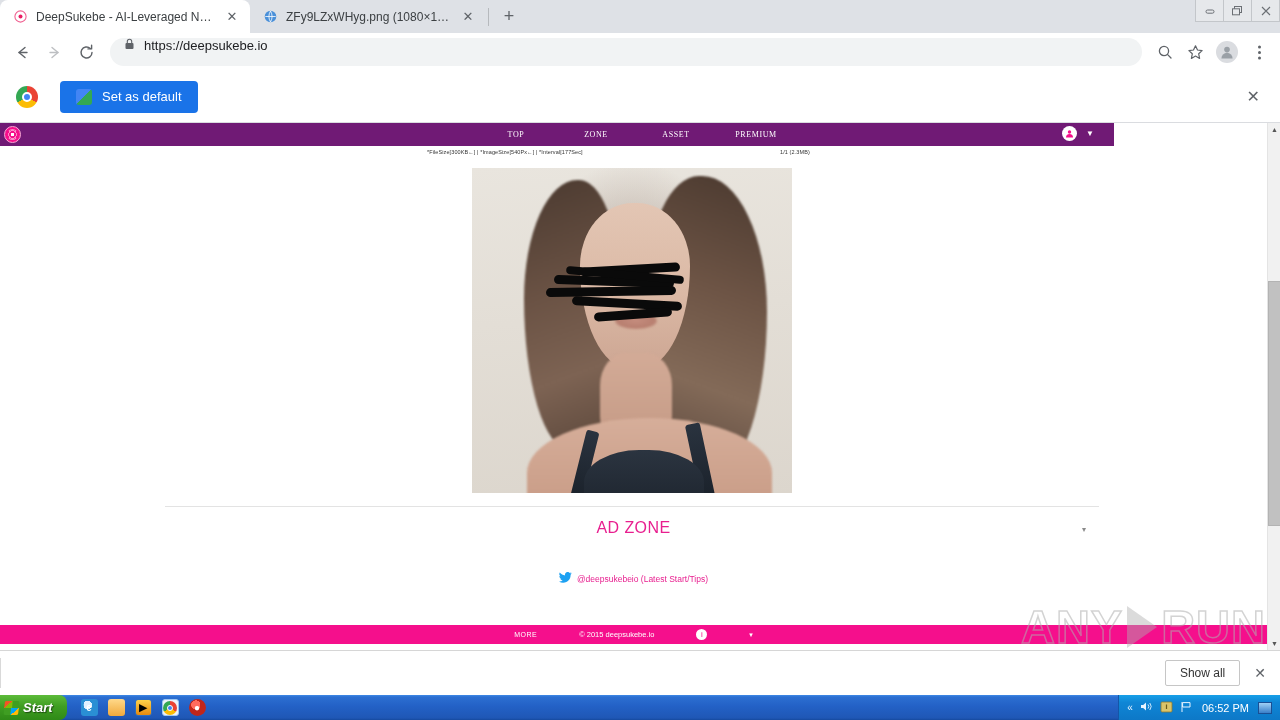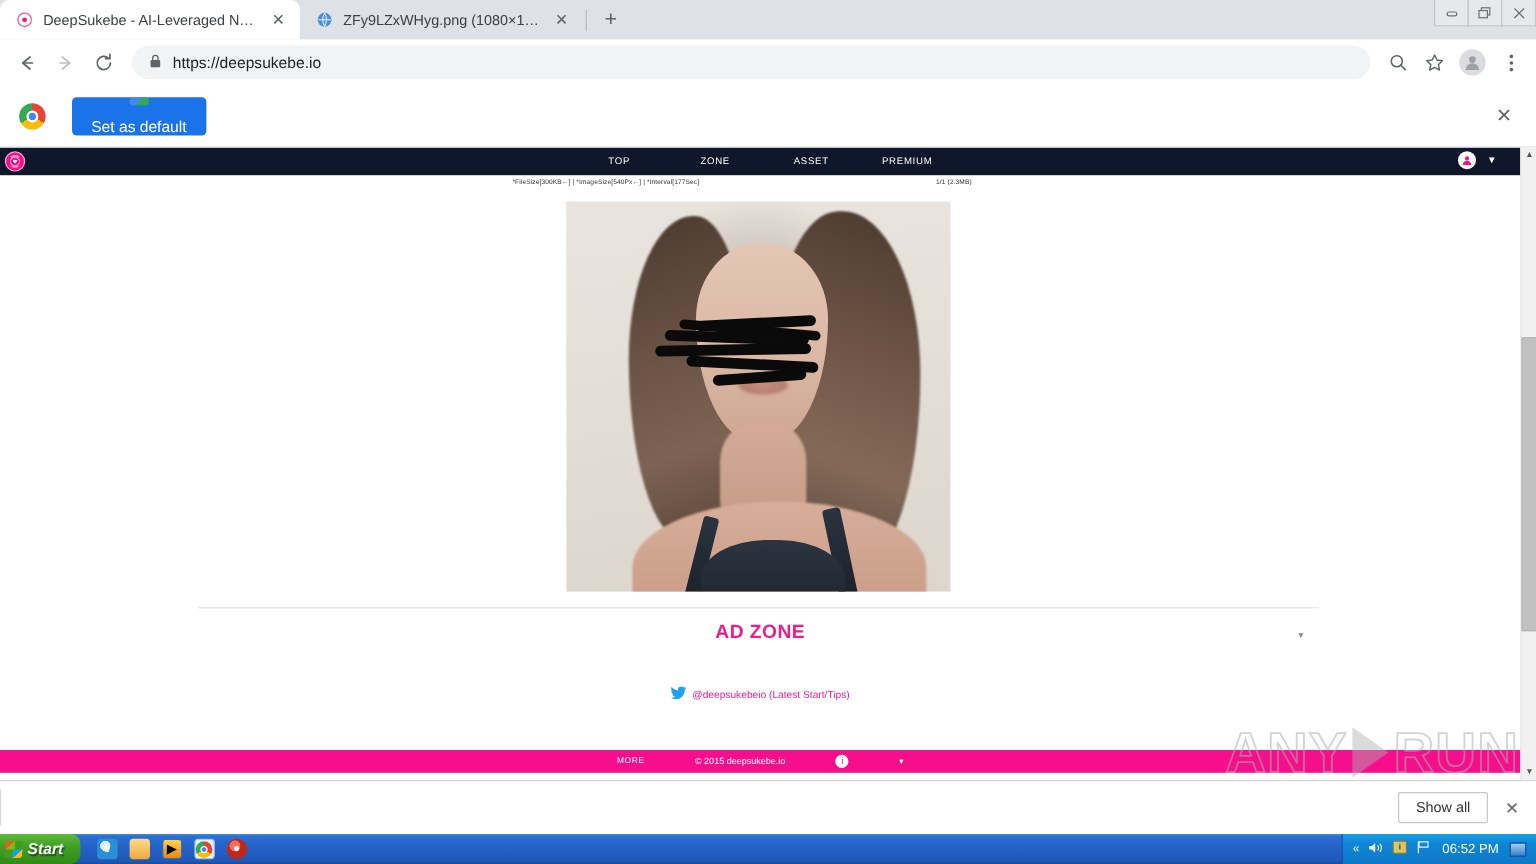--- a/index.html
+++ b/index.html
@@ -57,21 +57,21 @@
     position: absolute; top: 33px; left: 0; width: 1280px; height: 38px;
     background: #ffffff; display: flex; align-items: center; padding: 0 6px;
   }
   .navbtn {
     width: 32px; height: 32px; display: flex; align-items: center; justify-content: center;
     color: #5f6368; font-size: 17px; border-radius: 50%;
   }
   .navbtn.dim { color: #b8babd; }
   .omnibox {
     flex: 1 1 auto; height: 28px; background: #f1f3f4; border-radius: 14px;
-    display: flex; align-items: center; padding: 0 14px; margin: 0 8px;
+    display: flex; padding: 0 14px; margin: 0 8px;
     font-size: 13px; color: #202124;
   }
   .lock { font-size: 11px; margin-right: 9px; color: #5f6368; }
   .toolicon {
     width: 30px; height: 30px; display: flex; align-items: center; justify-content: center;
     color: #5f6368; font-size: 15px;
   }
   .avatar-btn {
     width: 22px; height: 22px; border-radius: 50%; background: #dadce0;
     display:flex; align-items:center; justify-content:center; margin: 0 6px;
@@ -89,39 +89,39 @@
     position: relative; flex: 0 0 22px;
   }
   .chrome-logo::after {
     content: ''; position: absolute; inset: 6px; border-radius: 50%;
     background: #4285f4; border: 2px solid #fff;
   }
   .infobar-text { font-size: 14px; color: #202124; margin-left: 20px; }
   .setdefault {
     margin-left: 22px; height: 32px; background: #1a73e8; color: #fff;
     border-radius: 4px; display: flex; align-items: center; gap: 10px;
-    padding: 0 16px; font-size: 13px; flex-direction: column;
+    padding: 0 16px; font-size: 13px;
   }
   .shield {
     width: 16px; height: 16px; border-radius: 3px;
     background: linear-gradient(135deg,#4285f4 50%, #34a853 50%);
     position: relative;
   }
   .infobar-close { margin-left: auto; color: #5f6368; font-size: 16px; padding-right: 4px; }
 
   
   .viewport {
     position: absolute; top: 123px; left: 0; width: 1280px; height: 527px;
     background: #ffffff; overflow: hidden;
   }
 
   
   .sitenav {
-    position: absolute; top: 0; left: 0; width: 1267px; height: 23px;
-    background: #0f172a; display: flex; align-items: center;
+    position: absolute; top: 0; left: 0; width: 1114px; height: 23px;
+    background: #701a75; display: flex; align-items: center; font-family: Liberation Serif, serif;
   }
   .site-logo {
     position: absolute; left: 4px; top: 3px; width: 17px; height: 17px;
     border-radius: 50%;
     background: radial-gradient(circle at 50% 50%, #ffffff 0 14%, #f50f8c 14% 30%, #ff87c6 30% 42%, #f50f8c 42% 100%);
     border: 1px solid #ffa8d6;
   }
   .site-logo::after{
     content:''; position:absolute; inset:2px; border-radius:50%;
     border:1px solid rgba(255,255,255,.55);
@@ -216,21 +216,21 @@
   .scribble span {
     position: absolute; background: #0a0a0a; border-radius: 14px; height: 9px;
   }
 
   
   .hr {
     position: absolute; top: 383px; left: 165px; width: 934px; height: 1px; background: #e3e3e3;
   }
   .adzone {
     position: absolute; top: 396px; left: 0; width: 1267px; text-align: center;
-    color: #e81f8f; font-size: 16px; font-weight: bold; letter-spacing: .4px;
+    color: #e81f8f; font-size: 16px; font-weight: normal; letter-spacing: .4px;
   }
   .adzone-caret {
     position: absolute; top: 402px; left: 1082px; color: #8a8a8a; font-size: 8px;
   }
   .twitterline {
     position: absolute; top: 448px; left: 0; width: 1267px;
     display: flex; align-items: center; justify-content: center; gap: 5px;
   }
   .tw-bird { color: #1da1f2; font-size: 13px; }
   .tw-text { color: #e81f8f; font-size: 8.5px; }

